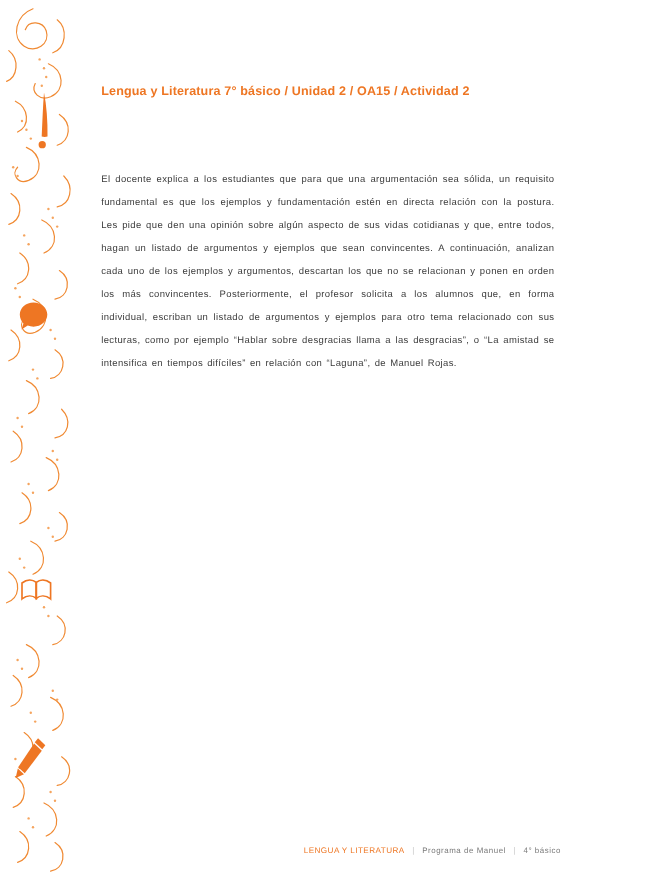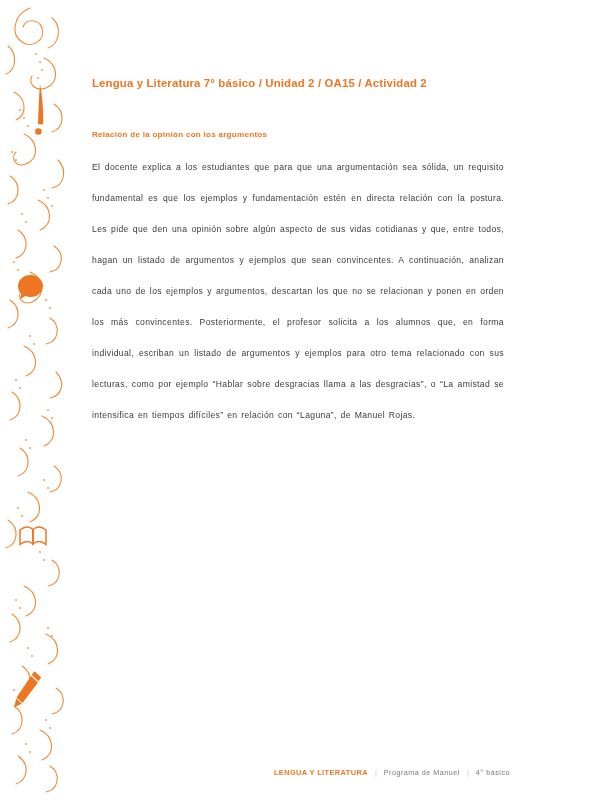--- a/index.html
+++ b/index.html
@@ -67,42 +67,42 @@
     letter-spacing: 0.25px;
   }
 
   .body-text {
     position: absolute;
     top: 152px;
     left: 0;
     width: 412px;
     color: #3b3b3b;
     font-size: 8.6px;
-    line-height: 31px;
+    line-height: 21px;
     text-align: justify;
     letter-spacing: 0.35px;
     word-spacing: 1.1px;
   }
 
   
   .footer {
     position: absolute;
     left: 0;
     top: 768px;
     width: 418px;
     display: flex;
     align-items: baseline;
     justify-content: flex-end;
     gap: 6px;
     white-space: nowrap;
   }
   .footer-brand {
     color: #ee7623;
     font-size: 7.4px;
-    font-weight: bold;
+    font-weight: normal;
     letter-spacing: 0.4px;
   }
   .footer-sep {
     color: #c9c9c9;
     font-size: 7.4px;
     padding: 0 1px;
   }
   .footer-meta {
     color: #7a7a7a;
     font-size: 7.2px;
@@ -220,21 +220,20 @@
         <path d="M16.2 698.6 L21.8 703.8 L14.2 707.2 Z"></path>
         <path d="M31.6 674.8 L34.6 671.2 L41.2 677.4 L38.4 681.2 Z"></path>
       </g>
     </svg>
   </div>
 
   <div class="content">
 
     <div class="doc-title">Lengua y Literatura 7° básico / Unidad 2 / OA15 / Actividad 2</div>
 
-    <div class="section-subtitle">Relación de la opinión con los argumentos</div>
 
     <div class="body-text">El docente explica a los estudiantes que para que una argumentación sea sólida, un requisito fundamental es que los ejemplos y fundamentación estén en directa relación con la postura. Les pide que den una opinión sobre algún aspecto de sus vidas cotidianas y que, entre todos, hagan un listado de argumentos y ejemplos que sean convincentes. A continuación, analizan cada uno de los ejemplos y argumentos, descartan los que no se relacionan y ponen en orden los más convincentes. Posteriormente, el profesor solicita a los alumnos que, en forma individual, escriban un listado de argumentos y ejemplos para otro tema relacionado con sus lecturas, como por ejemplo  “Hablar sobre desgracias llama a las desgracias”, o “La amistad se intensifica  en tiempos difíciles” en relación con “Laguna”, de Manuel Rojas.</div>
 
     <div class="footer">
       <span class="footer-brand">LENGUA Y LITERATURA</span>
       <span class="footer-sep">|</span>
       <span class="footer-meta">Programa de Manuel</span>
       <span class="footer-sep">|</span>
       <span class="footer-meta">4° básico</span>
     </div>

